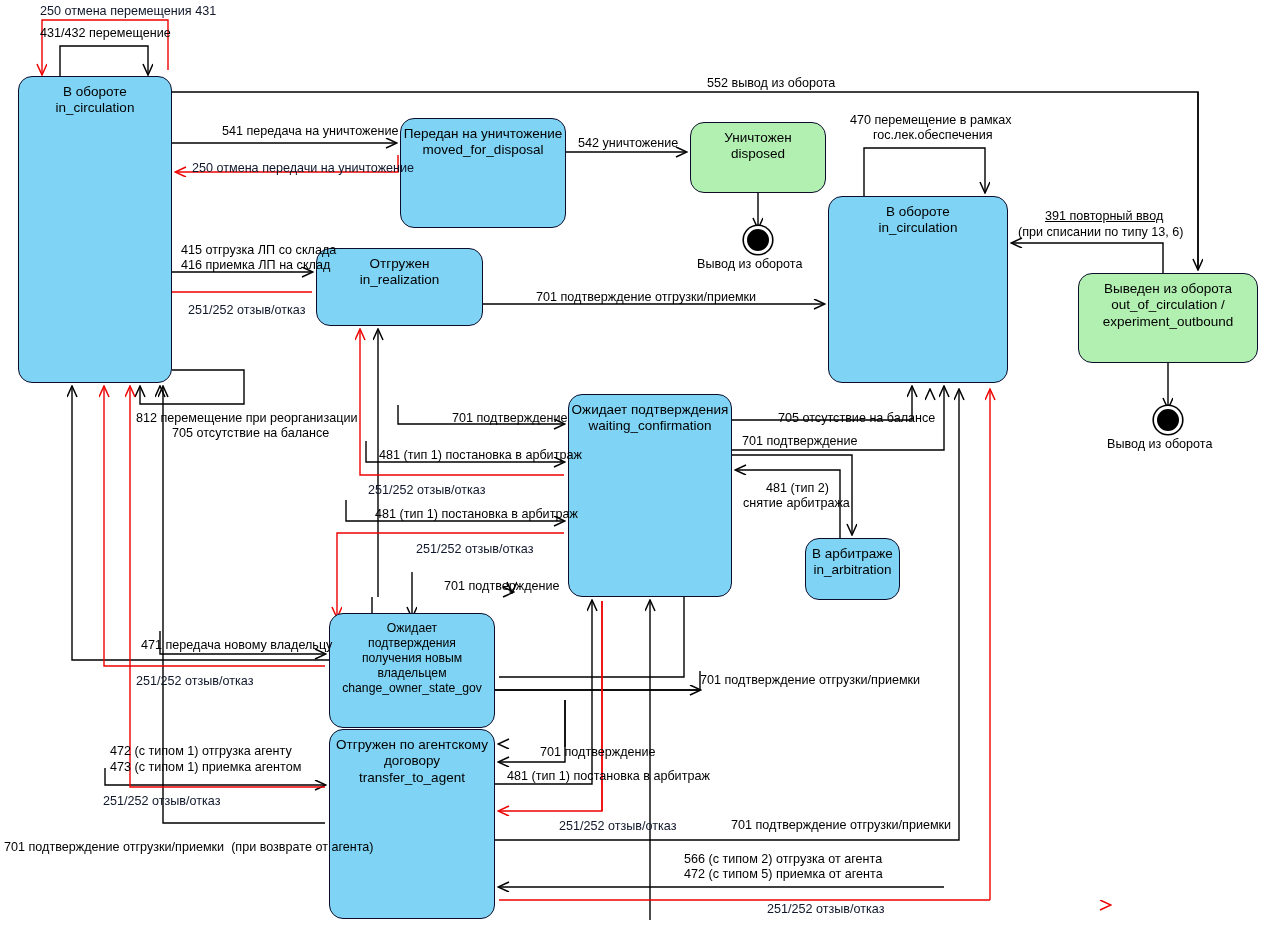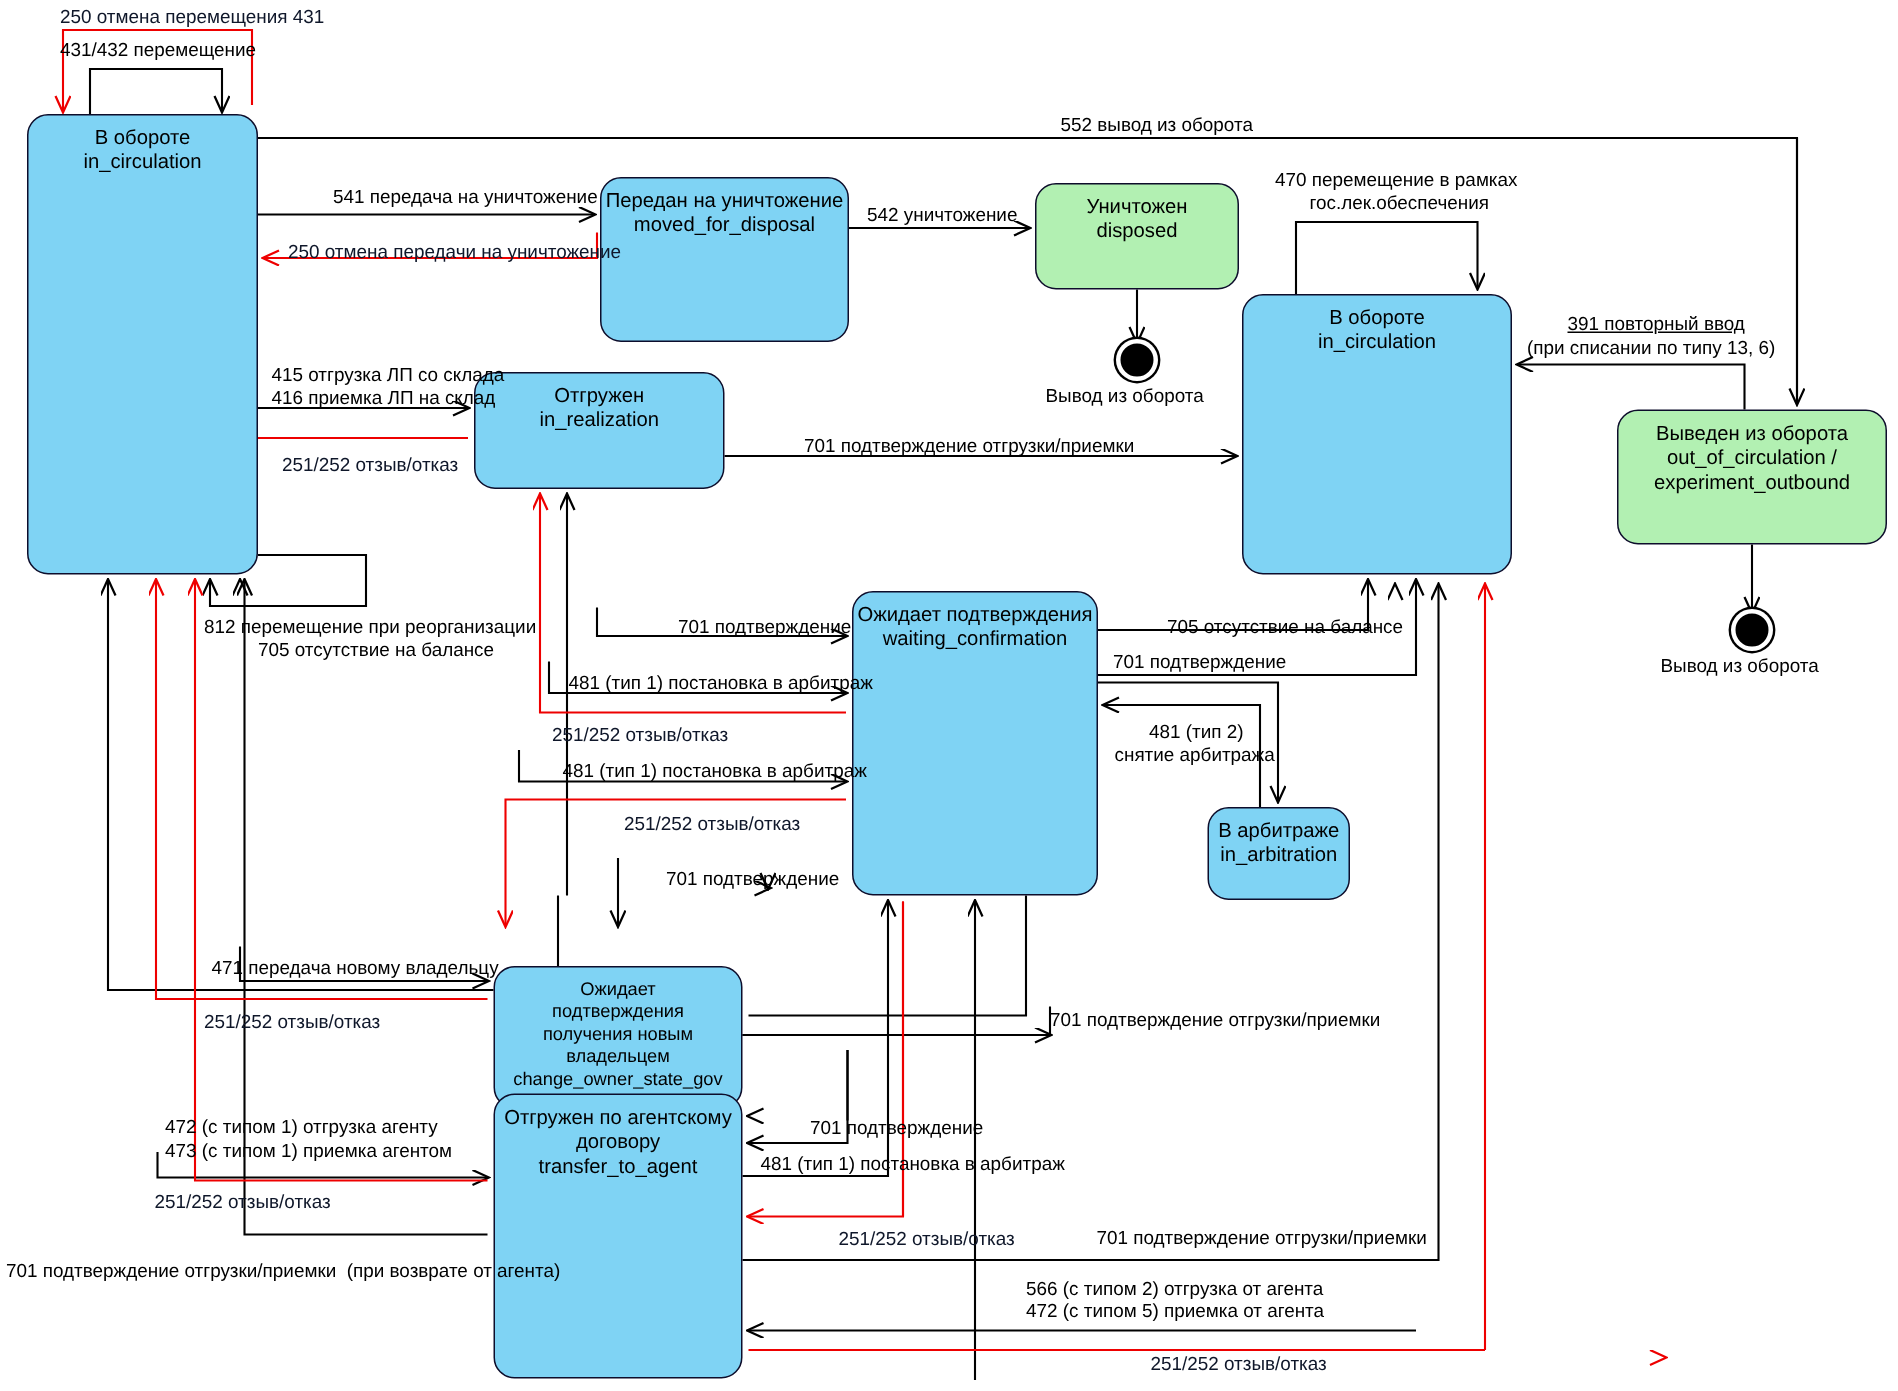--- a/index.html
+++ b/index.html
@@ -177,21 +177,21 @@
   <div class="state blue" style="left:568px;top:394px;width:164px;height:203px;">
     <span class="lbl">Ожидает подтверждения
 waiting_confirmation</span>
   </div>
 
   <div class="state blue" style="left:805px;top:538px;width:95px;height:62px;">
     <span class="lbl">В арбитраже
 in_arbitration</span>
   </div>
 
-  <div class="state blue" style="left:329px;top:644px;width:166px;height:95px;font-size:12.2px;">
+  <div class="state blue" style="left:329px;top:613px;width:166px;height:115px;font-size:12.2px;">
     <span class="lbl">Ожидает
 подтверждения
 получения новым
 владельцем
 change_owner_state_gov</span>
   </div>
 
   <div class="state blue" style="left:329px;top:729px;width:166px;height:190px;">
     <span class="lbl">Отгружен по агентскому
 договору

